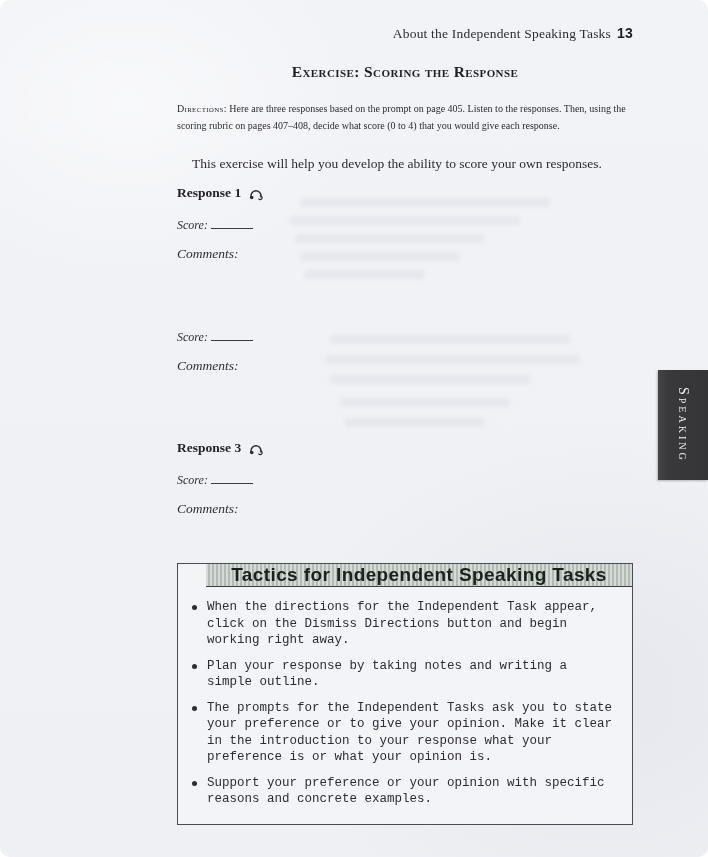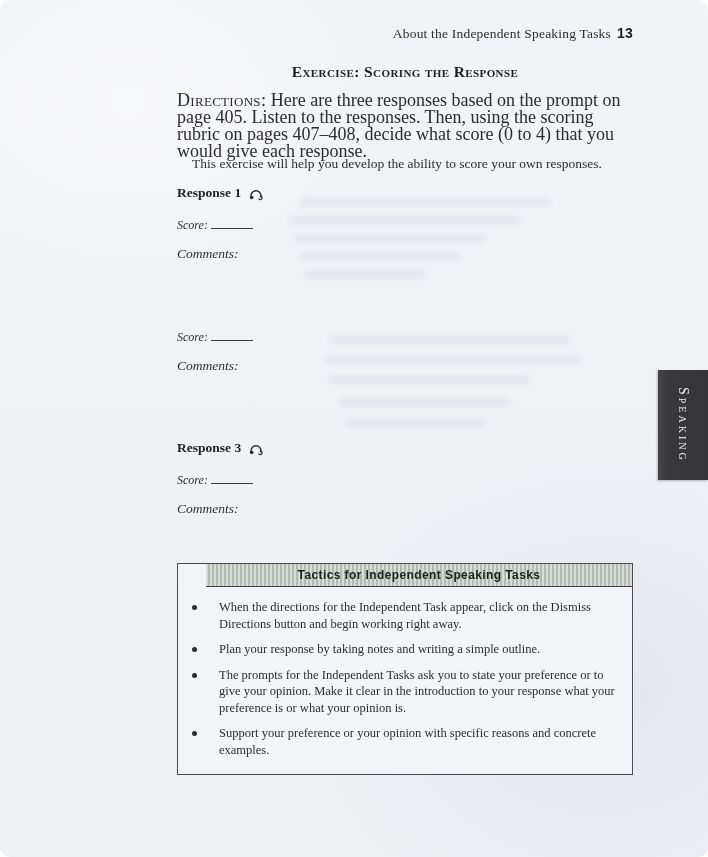--- a/index.html
+++ b/index.html
@@ -29,22 +29,22 @@
   }
 
   .ex-title{
     position:absolute;top:63px;left:177px;width:456px;
     text-align:center;
     font-weight:bold;font-size:15.5px;
     font-variant:small-caps;letter-spacing:.4px;color:#1e1e26;
   }
 
   .directions{
-    position:absolute;top:92px;left:177px;width:458px;
-    font-size:18px;line-height:17px;color:#2b2b31;
+    position:absolute;top:100px;left:177px;width:458px;
+    font-size:10px;line-height:17px;color:#2b2b31;
   }
   .directions .dir-label{font-variant:small-caps;letter-spacing:.3px;}
   .note{
     position:absolute;top:156px;left:168px;width:458px;
     font-size:13.5px;color:#2b2b31;text-indent:24px;
   }
 
   .response{position:absolute;left:177px;width:300px;}
   .response .resp-title{
     font-weight:bold;font-size:13.5px;color:#222228;
@@ -60,26 +60,26 @@
     border:1.5px solid #4c4c50;
     background:#f3f4f8;
     box-sizing:border-box;
   }
   .tactics-header{
     height:22px;
     background:repeating-linear-gradient(90deg,#d6dbd7 0px,#d6dbd7 2px,#b2bab4 2px,#b2bab4 4px);
     border-bottom:1.5px solid #3f3f43;
     display:flex;align-items:center;justify-content:center;
     font-family:"Liberation Sans", sans-serif;
-    font-weight:bold;font-size:12px;color:#17231b;letter-spacing:.4px;margin-left:28px;
+    font-weight:bold;font-size:19px;color:#17231b;letter-spacing:.4px;margin-left:28px;
   }
   .tactics-body{padding:12px 16px 14px 14px;}
   .bullet{
-    display:flex;gap:22px;
-    font-family:Liberation Serif, serif;
+    display:flex;gap:10px;
+    font-family:Liberation Mono, monospace;
     font-size:12.5px;line-height:16.5px;color:#2d2d31;
     margin-bottom:9px;
   }
   .bullet:last-child{margin-bottom:2px;}
   .bullet .dot{flex:0 0 auto;width:5px;height:5px;border-radius:50%;background:#2d2d31;margin-top:6px;}
   .bullet .btext{flex:1;}
 
   .side-tab{
     position:absolute;right:0;top:370px;width:50px;height:110px;
     background:linear-gradient(90deg,#454547 0%,#39393c 20%,#353538 100%);

